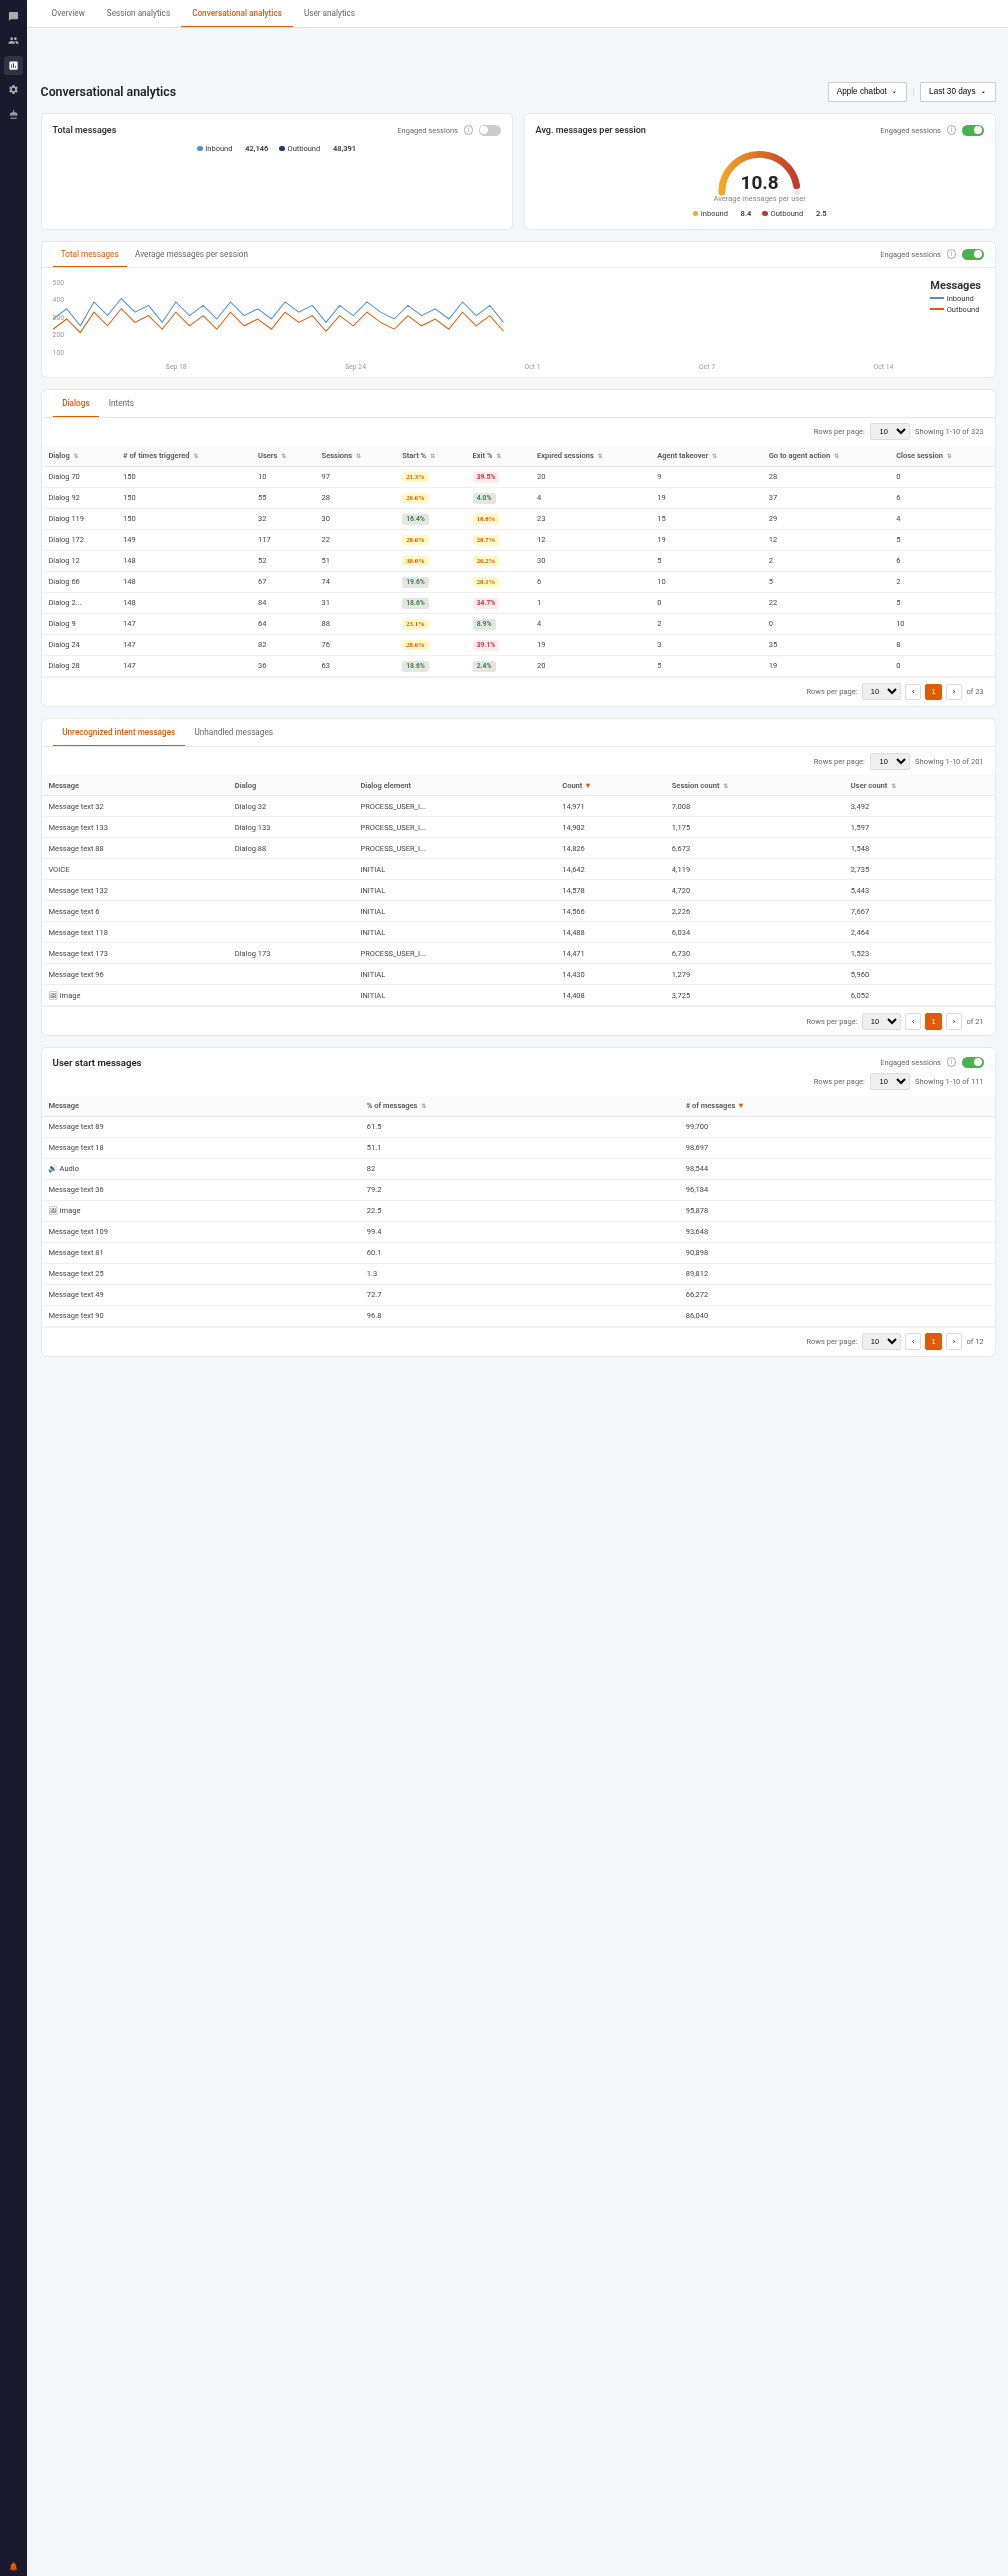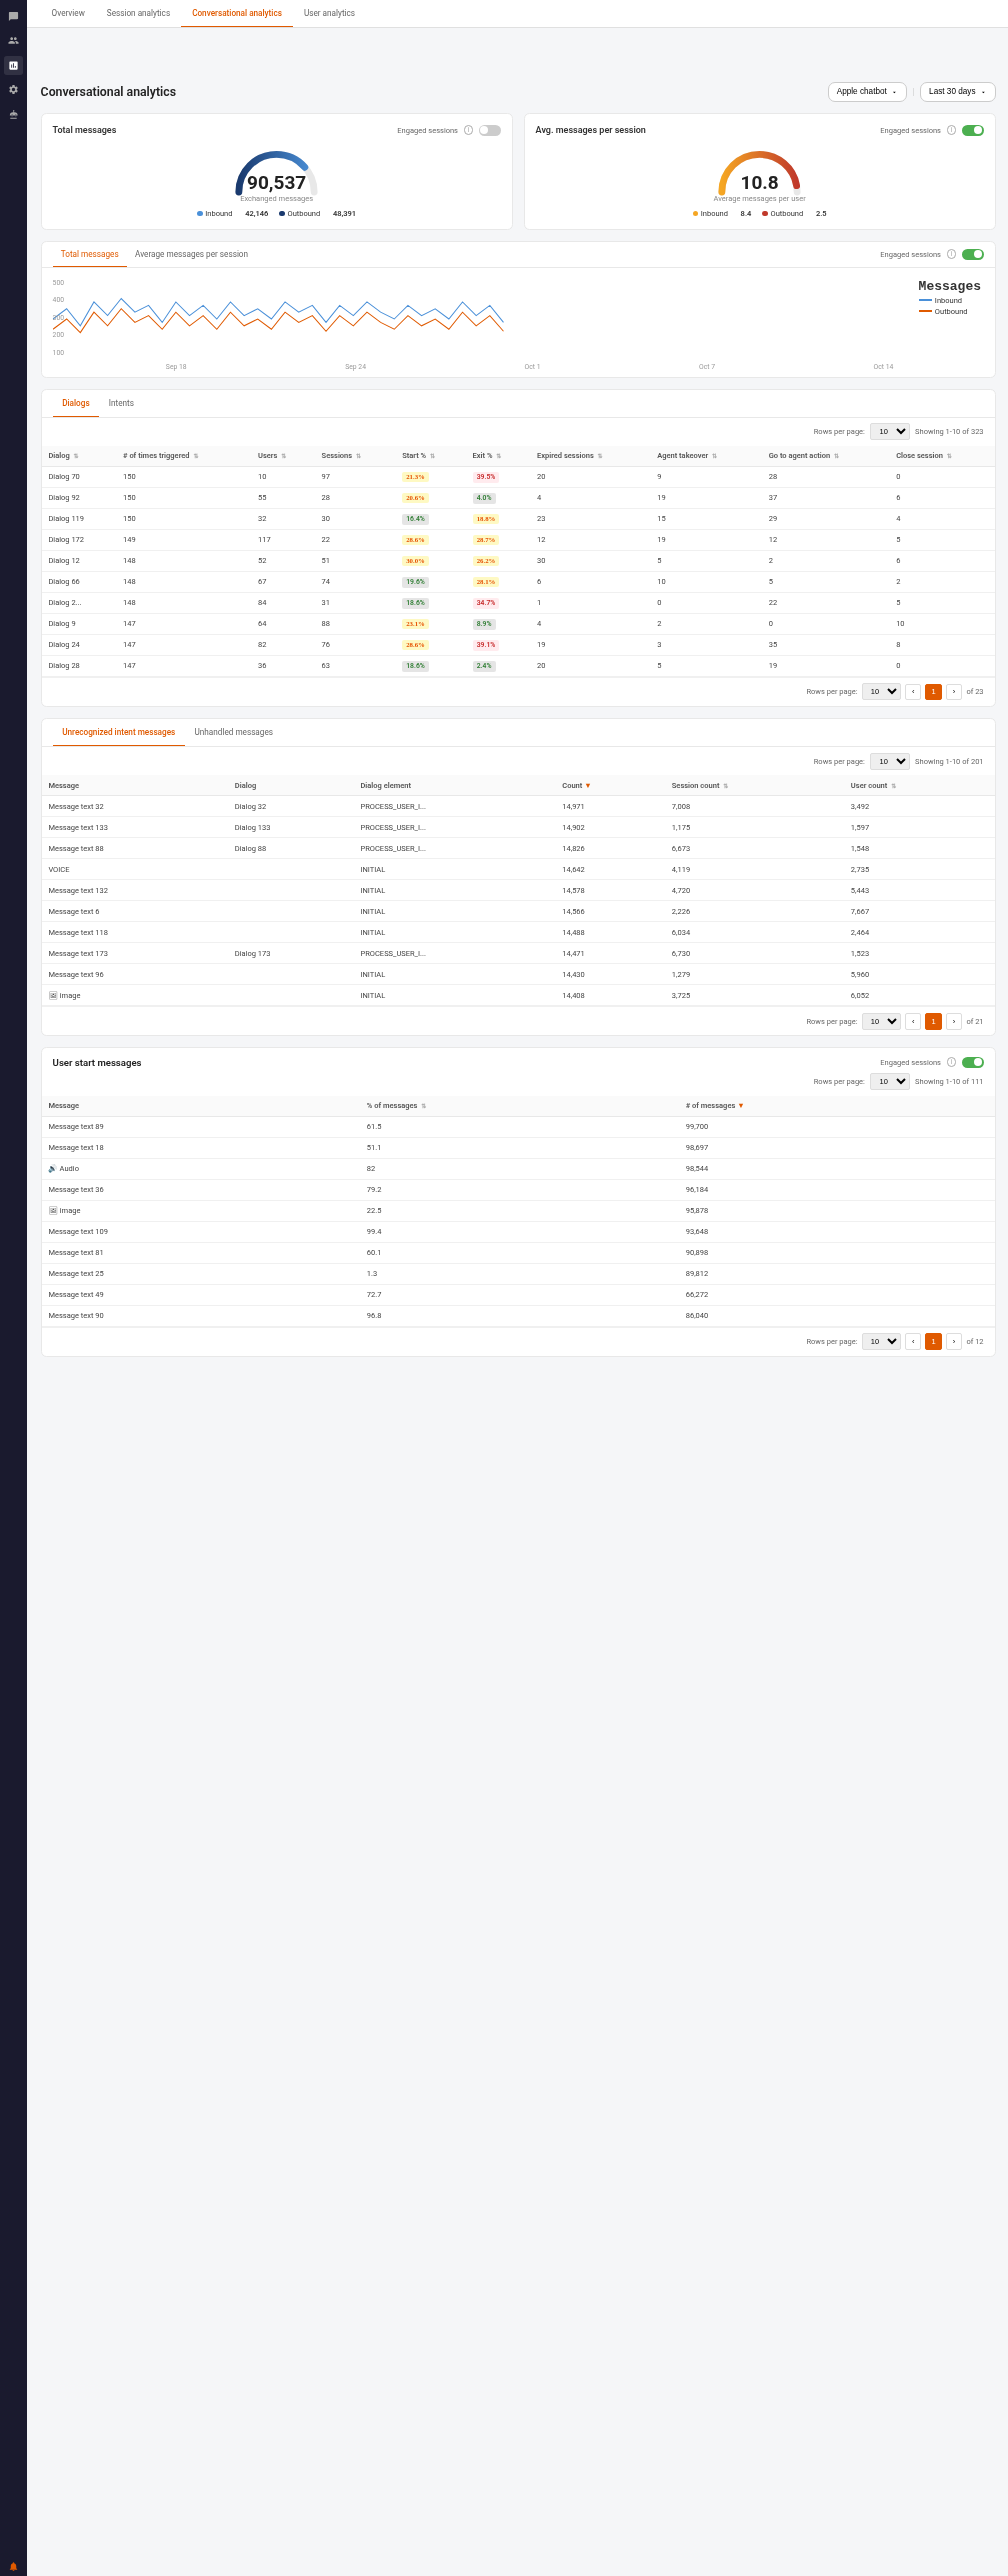--- a/index.html
+++ b/index.html
@@ -16,21 +16,21 @@
     
     .top-nav { background: #fff; border-bottom: 0.7px solid #e0e0e0; padding: 0 13.6px; display: flex; align-items: center; gap: 0; }
     .nav-tab { padding: 8.2px 11px; font-size: 8.2px; color: #666; cursor: pointer; border-bottom: 1.4px solid transparent; white-space: nowrap; }
     .nav-tab.active { color: #e05a00; border-bottom-color: #e05a00; font-weight: 500; }
 
     
     .content { padding: 11px 13.6px; flex: 1; overflow-y: auto; }
     .page-header { display: flex; align-items: center; justify-content: space-between; margin-bottom: 11px; }
     .page-title { font-size: 12.3px; font-weight: 600; color: #222; }
     .header-controls { display: flex; align-items: center; gap: 5.5px; }
-    .dropdown-btn { border: 0.7px solid #ccc; background: #fff; padding: 4.1px 8.2px; border-radius: 7px; font-size: 8.2px; cursor: pointer; display: flex; align-items: center; gap: 4.1px; }
+    .dropdown-btn { border: 0.7px solid #ccc; background: #fff; padding: 4.1px 8.2px; border-radius: 1px; font-size: 8.2px; cursor: pointer; display: flex; align-items: center; gap: 4.1px; }
 
     
     .cards-row { display: grid; grid-template-columns: 1fr 1fr; gap: 11px; margin-bottom: 11px; }
     .card { background: #fff; border-radius: 5.5px; padding: 11px; border: 0.7px solid #e8e8e8; }
     .card-header { display: flex; align-items: center; justify-content: space-between; margin-bottom: 8.2px; }
     .card-title { font-size: 9px; font-weight: 600; color: #333; }
     .card-header-right { display: flex; align-items: center; gap: 5.5px; font-size: 7.5px; color: #666; }
     .toggle { width: 22px; height: 11px; background: #ccc; border-radius: 5.5px; cursor: pointer; position: relative; }
     .toggle.on { background: #4caf50; }
     .toggle::after { content: ''; width: 8.2px; height: 8.2px; background: #fff; border-radius: 50%; position: absolute; top: 1.4px; left: 1.4px; transition: left 0.2s; }
@@ -161,36 +161,20 @@
 
       <div class="card">
         <div class="card-header">
           <span class="card-title">Total messages</span>
           <div class="card-header-right">
             <span>Engaged sessions</span>
             <span class="info-icon">i</span>
             <div class="toggle"></div>
           </div>
         </div>
-        <div class="gauge-container">
-          <svg class="gauge-svg" viewBox="0 0 130 80">
-            <defs>
-              <linearGradient id="gauge-grad1" x1="0%" y1="0%" x2="100%" y2="0%">
-                <stop offset="0%" style="stop-color:#1a3a6e;stop-opacity:1"></stop>
-                <stop offset="100%" style="stop-color:#4a90d9;stop-opacity:1"></stop>
-              </linearGradient>
-            </defs>
-            <path d="M 10 70 A 55 55 0 0 1 120 70" fill="none" stroke="#e8e8e8" stroke-width="10" stroke-linecap="round"></path>
-            <path d="M 10 70 A 55 55 0 0 1 120 70" fill="none" stroke="url(#gauge-grad1)" stroke-width="10" stroke-linecap="round" stroke-dasharray="173" stroke-dashoffset="40"></path>
-          </svg>
-          <div style="margin-top:-20.5px; text-align:center;">
-            <div class="gauge-value">90,537</div>
-            <div class="gauge-label">Exchanged messages</div>
-          </div>
-        </div>
         <div class="gauge-legend">
           <div class="legend-item">
             <div class="legend-dot" style="background:#4a90d9;"></div>
             <span>Inbound</span>
             <span class="legend-value">42,146</span>
           </div>
           <div class="legend-item">
             <div class="legend-dot" style="background:#1a3a6e;"></div>
             <span>Outbound</span>
             <span class="legend-value">48,391</span>
@@ -244,21 +228,21 @@
         <div class="chart-tab">Average messages per session</div>
         <div class="chart-tab-controls">
           <span>Engaged sessions</span>
           <span class="info-icon">i</span>
           <div class="toggle on"></div>
         </div>
       </div>
       <div class="chart-area" style="padding-bottom:0;">
         <div class="chart-legend">
           <div class="chart-legend-item">
-            <strong style="font-size:13px;font-family:Liberation Mono, monospace;">Messages</strong>
+            <strong style="font-size:11px;">Messages</strong>
           </div>
           <div class="chart-legend-item">
             <div class="chart-legend-line" style="background:#4a90d9;"></div>
             <span>Inbound</span>
           </div>
           <div class="chart-legend-item">
             <div class="chart-legend-line" style="background:#e05a00;"></div>
             <span>Outbound</span>
           </div>
         </div>

